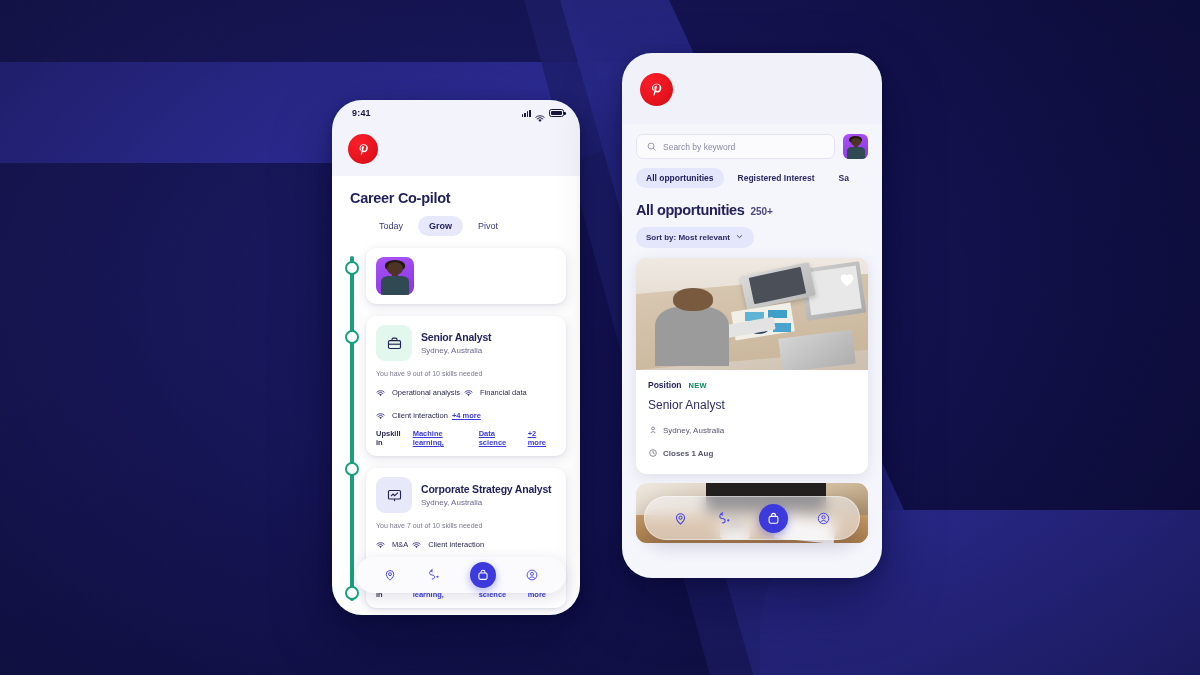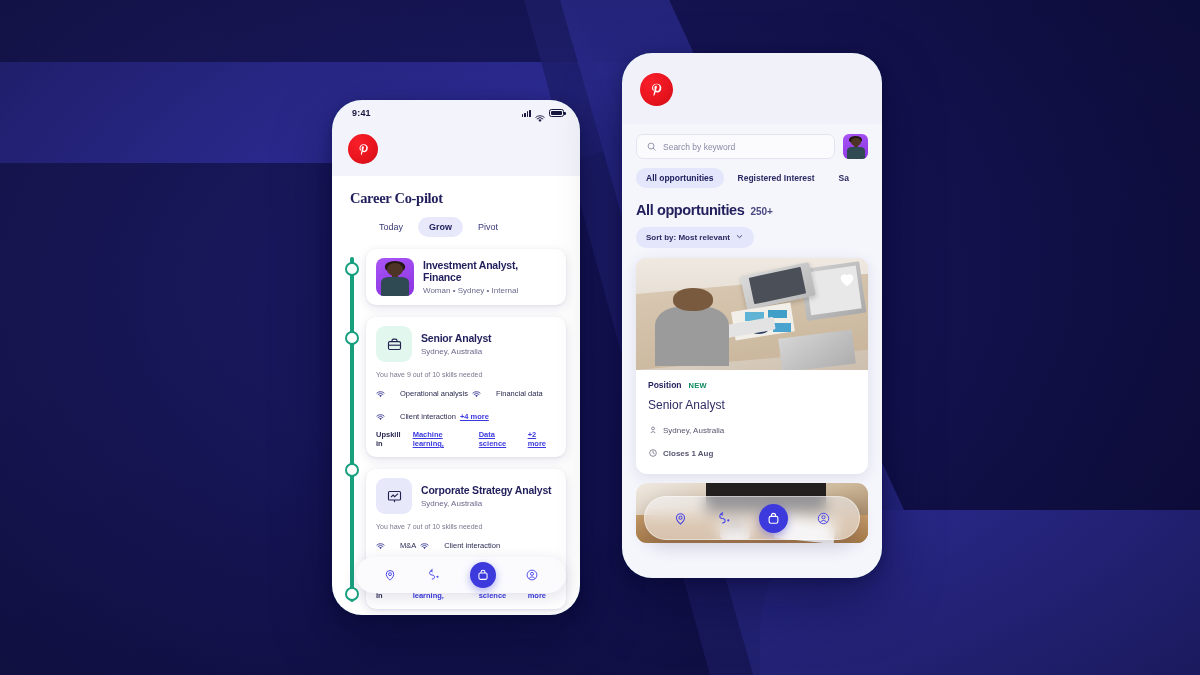--- a/index.html
+++ b/index.html
@@ -81,21 +81,21 @@
   .brandbar-r { background: #f1f1fa; padding: 20px 18px 18px; }
   .logo {
     width: 30px; height: 30px; border-radius: 50%;
     background: radial-gradient(circle at 34% 30%, #fa1f2a 0%, #e8141e 55%, #cf0d16 100%);
     display:flex; align-items:center; justify-content:center;
   }
   .logo-r { width: 33px; height: 33px; }
 
   
   .lp-body { padding: 10px 0 0; background:#fff; height: calc(100% - 26px - 50px); position:relative; }
-  .lp-title { font-size: 14.5px; font-weight: 800; color: #211f5c; letter-spacing:-.3px; padding: 4px 18px 0; font-family: Liberation Serif, serif; }
+  .lp-title { font-size: 14.5px; font-weight: 800; color: #211f5c; letter-spacing:-.3px; padding: 4px 18px 0; }
   .lp-tabs { display:flex; align-items:center; gap: 4px; padding: 10px 16px 12px; margin-left: 20px; }
   .lp-tab {
     font-size: 9px; color:#3b3a7a; padding: 5px 11px; border-radius: 11px;
     font-weight: 500;
   }
   .lp-tab.active { background:#e7e9fb; color:#21205e; font-weight:600; }
 
   .timeline-wrap { position: relative; padding-left: 0; }
   .timeline-line {
     position:absolute; left: 18px; top: 8px; width: 3.5px; height: 345px;
@@ -125,21 +125,21 @@
     width: 36px; height: 36px; border-radius: 9px; flex:0 0 36px;
     display:flex; align-items:center; justify-content:center;
   }
   .thumb-mint { background:#e2f7ee; }
   .thumb-lav { background:#e7e9fb; }
   .card-title { font-size: 10.5px; font-weight: 800; color:#211f5c; letter-spacing:-.2px; }
   .card-sub { font-size: 8px; color:#6b6a8e; margin-top: 3px; }
   .card-meta { font-size: 7px; color:#7a798f; margin-top: 9px; }
   .skill-rows { margin-top: 6px; }
   .skill-row { display:flex; align-items:center; gap:4px; margin-bottom: 5px; flex-wrap: nowrap; }
-  .skill { display:flex; align-items:center; gap:15px; }
+  .skill { display:flex; align-items:center; gap:7px; }
   .skill-label { font-size: 7.5px; color:#2a2950; }
   .more-link { font-size: 7.5px; color:#3b3ae0; text-decoration: underline; font-weight:600; }
   .upskill { font-size: 7.5px; color:#2a2950; font-weight:700; margin-top:1px; display:flex; gap:4px; align-items:baseline; flex-wrap:nowrap; }
   .upskill .u-link { color:#3b3ae0; text-decoration: underline; font-weight:600; }
   .upskill .u-plain { color:#3b3ae0; font-weight:600; }
   .upskill .u-plain.nodec { text-decoration:none; }
 
   
   .bottomnav-left {
     position:absolute; left: 24px; right: 14px; bottom: 22px; height: 36px;
@@ -303,24 +303,20 @@
 
         <div class="card">
           <div class="card-head">
             <div class="thumb-avatar">
               <div class="av-person">
                   <div class="av-hair"></div>
                   <div class="av-head"></div>
                   <div class="av-neck"></div>
                   <div class="av-body"></div>
                 </div>
-            </div>
-            <div>
-              <div class="card-title">Investment Analyst, Finance</div>
-              <div class="card-sub">Woman • Sydney • Internal</div>
             </div>
           </div>
         </div>
 
         <div class="card">
           <div class="card-head">
             <div class="thumb-icon thumb-mint">
               <svg viewBox="0 0 24 24" width="17" height="17" fill="none" stroke="#23224f" stroke-width="1.6">
                 <rect x="3.5" y="8" width="17" height="11" rx="2"></rect>
                 <path d="M8.5 8V6.5a2 2 0 0 1 2-2h3a2 2 0 0 1 2 2V8"></path>

